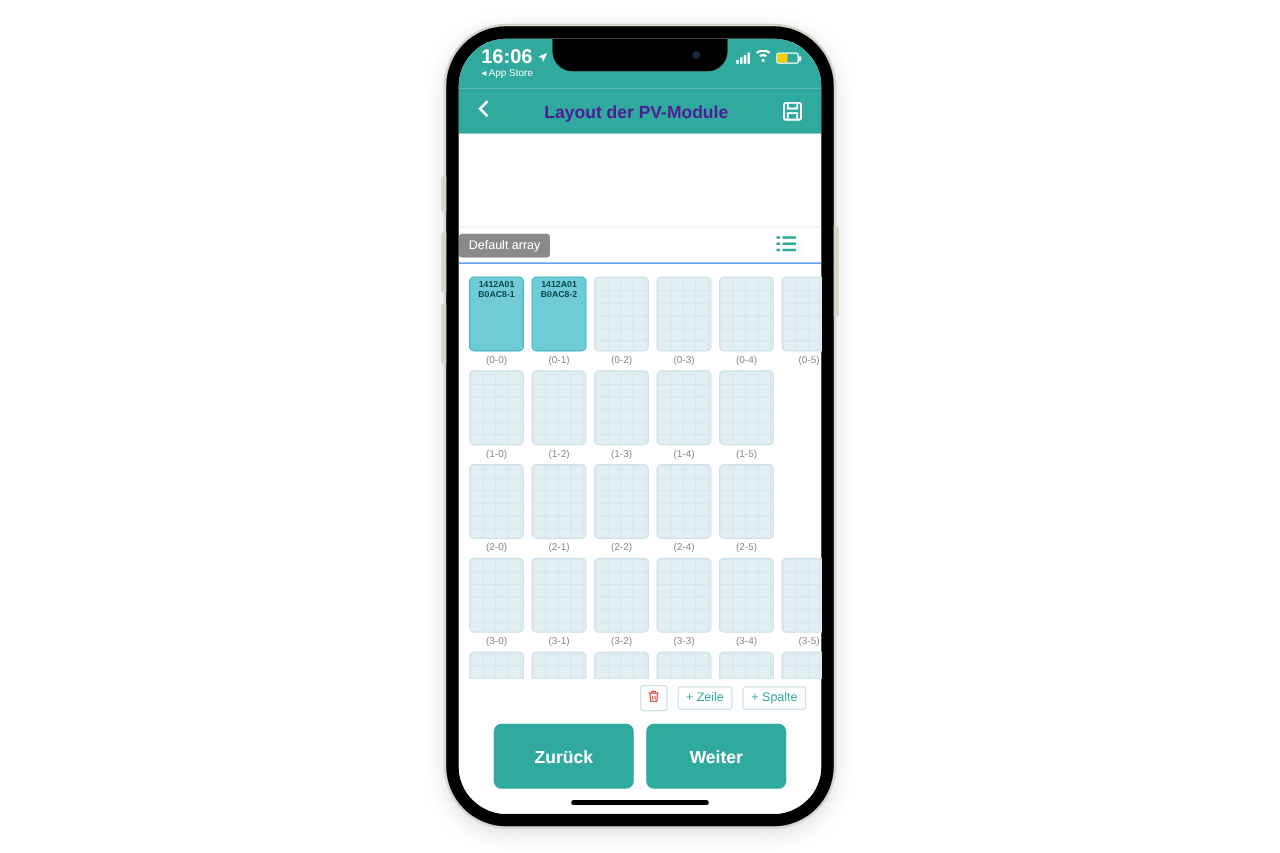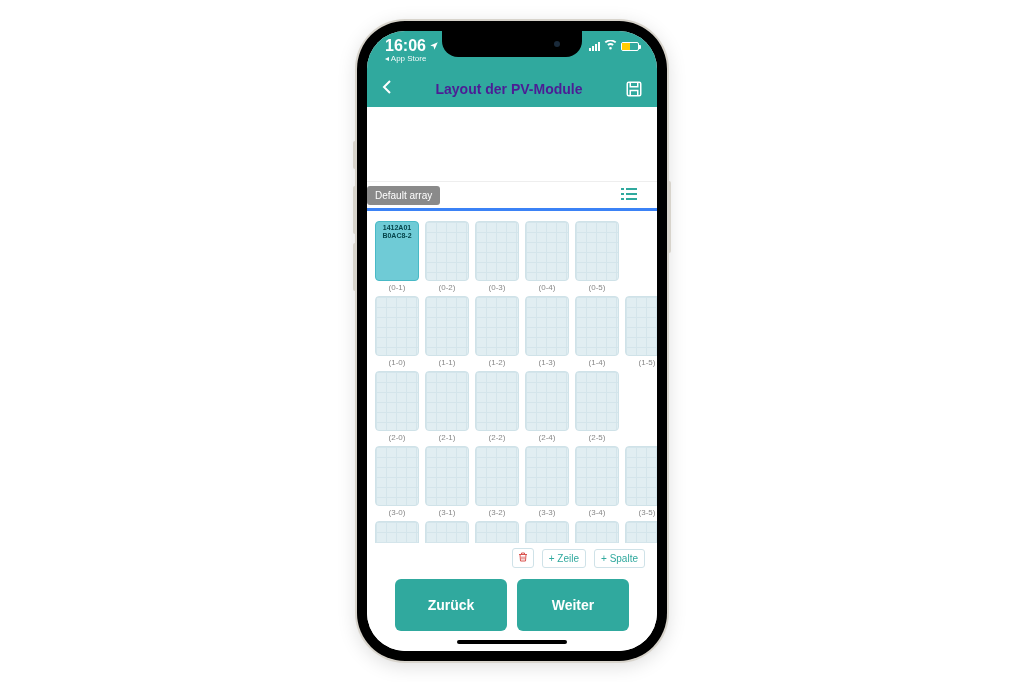--- a/index.html
+++ b/index.html
@@ -54,21 +54,21 @@
     height: 36px; background: #30a99e; color: #4c1d95;
     display: flex; align-items: center; justify-content: space-between;
     padding: 0 14px; font-size: 14px; font-weight:600;
   }
   .nav-back { font-size:18px; font-weight:300; }
   .nav-save { width:18px; height:18px; }
   .content { flex:1; overflow:hidden; background:#fff; display:flex; flex-direction:column;}
   .spacer-top { height: 74px; }
   .arraybar {
     height: 30px; display:flex; align-items:center; justify-content:space-between;
-    border-top:1px solid #eee; border-bottom:3px solid #3b82f6; padding-right:20px;
+    border-top:1px solid #eee; border-bottom:1px solid #3b82f6; padding-right:20px;
     font-size:10px;
   }
   .arraychip { background:#8a8a8a; color:#fff; padding:4px 8px; border-radius:3px; font-size:10px;}
   .listicon { color:#30a99e; font-size:14px; font-weight:bold;}
   .grid-scroll { flex:1; overflow:auto; padding: 10px 0 4px 8px;}
   .grid { display:flex; flex-direction:column; gap:4px; width: max-content;}
   .grow { display:flex; gap:6px;}
   .cellwrap { display:flex; flex-direction:column; align-items:center; gap:2px; width:44px;}
   .cell {
     width:44px; height:60px; border-radius:4px;
@@ -171,20 +171,24 @@
               <rect y="11" width="3" height="2"></rect>
               <rect x="5" y="11" width="11" height="2"></rect>
             </svg>
         </span>
       </div>
 
       <div class="grid-scroll">
         <div class="grid" id="grid">
             <div class="grow">
               <div class="cellwrap">
+                <div class="cell assigned">1412A01<br>B0AC8-1</div>
+                <div class="coord">(0-0)</div>
+              </div>
+              <div class="cellwrap">
                 <div class="cell assigned">1412A01<br>B0AC8-2</div>
                 <div class="coord">(0-1)</div>
               </div>
               <div class="cellwrap">
                 <div class="cell"></div>
                 <div class="coord">(0-2)</div>
               </div>
               <div class="cellwrap">
                 <div class="cell"></div>
                 <div class="coord">(0-3)</div>
@@ -195,24 +199,20 @@
               </div>
               <div class="cellwrap">
                 <div class="cell"></div>
                 <div class="coord">(0-5)</div>
               </div>
             </div>
             <div class="grow">
               <div class="cellwrap">
                 <div class="cell"></div>
                 <div class="coord">(1-0)</div>
-              </div>
-              <div class="cellwrap">
-                <div class="cell"></div>
-                <div class="coord">(1-1)</div>
               </div>
               <div class="cellwrap">
                 <div class="cell"></div>
                 <div class="coord">(1-2)</div>
               </div>
               <div class="cellwrap">
                 <div class="cell"></div>
                 <div class="coord">(1-3)</div>
               </div>
               <div class="cellwrap">

